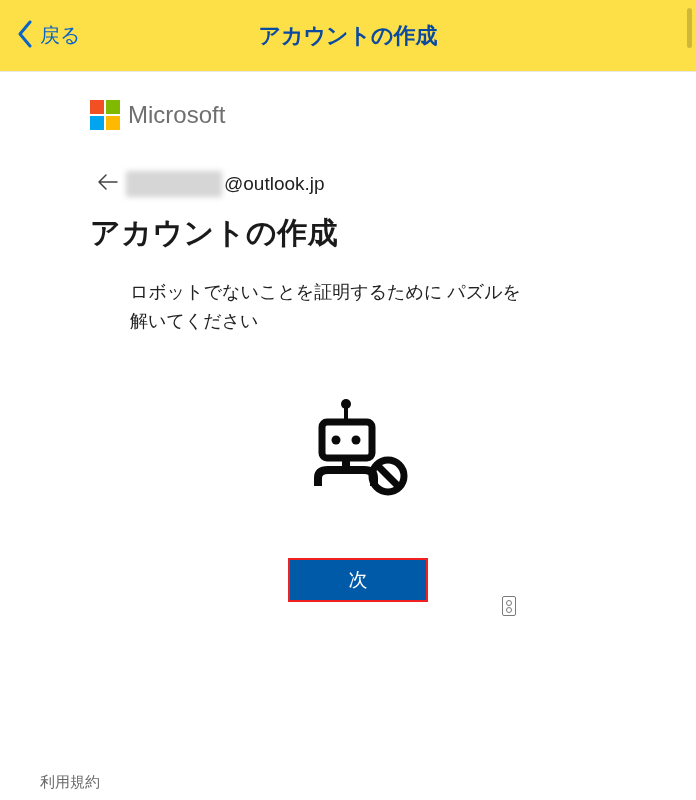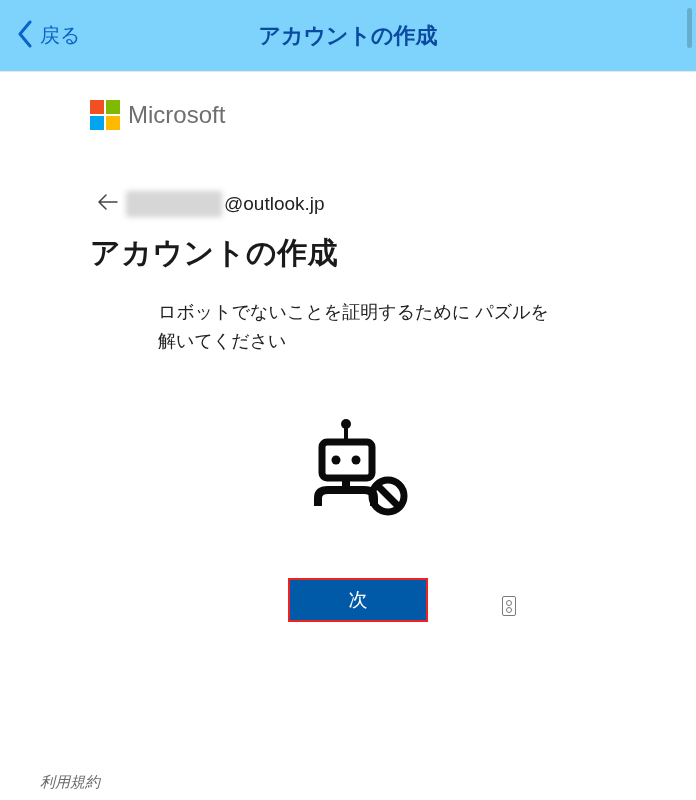--- a/index.html
+++ b/index.html
@@ -6,21 +6,21 @@
     body {
       width: 696px;
       height: 800px;
       font-family: -apple-system, BlinkMacSystemFont, "Segoe UI", "Yu Gothic UI", Meiryo, sans-serif;
       background: #ffffff;
       position: relative;
       overflow: hidden;
     }
     .nav-header {
       height: 72px;
-      background: #7dd3fc;
+      background: #fde047;
       border-bottom: 1px solid #e8e8e8;
       display: flex;
       align-items: center;
       position: relative;
     }
     .back-group {
       display: flex;
       align-items: center;
       gap: 6px;
       margin-left: 16px;
@@ -72,21 +72,21 @@
     .r { background: #f25022; }
     .g { background: #7fba00; }
     .b { background: #00a4ef; }
     .y { background: #ffb900; }
     .ms-word {
       color: #6f6f6f;
       font-size: 24px;
       font-weight: 400;
     }
     .email-row {
-      margin-top: 62px;
+      margin-top: 42px;
       display: flex;
       align-items: center;
       gap: 10px;
       margin-left: 8px;
     }
     .arrow-left {
       color: #444;
       font-size: 20px;
       cursor: pointer;
     }
@@ -104,21 +104,21 @@
     }
     .page-heading {
       margin-top: 18px;
       font-size: 30px;
       font-weight: 700;
       color: #1a1a1a;
       letter-spacing: 0.5px;
     }
     .instruction {
       margin-top: 24px;
-      margin-left: 68px;
+      margin-left: 40px;
       width: 400px;
       color: #222;
       font-size: 18px;
       line-height: 1.6;
     }
     .robot-wrap {
       margin-top: 62px;
       display: flex;
       justify-content: center;
     }
@@ -162,21 +162,21 @@
     }
     .footer-links {
       position: absolute;
       bottom: 8px;
       left: 40px;
       display: flex;
       gap: 24px;
       color: #6a6a6a;
       font-size: 15px;
     }
-    .footer-links span { cursor: pointer; font-style: italic; }
+    .footer-links span { cursor: pointer; }
   </style>
 </head>
 <body>
 
 <div class="nav-header">
   <div class="back-group">
     <span class="back-chevron">
       <svg width="18" height="28" viewBox="0 0 18 28">
           <path d="M14 2 L4 14 L14 26" stroke="#0a63c6" stroke-width="3" fill="none" stroke-linecap="round" stroke-linejoin="round"></path>
         </svg>

